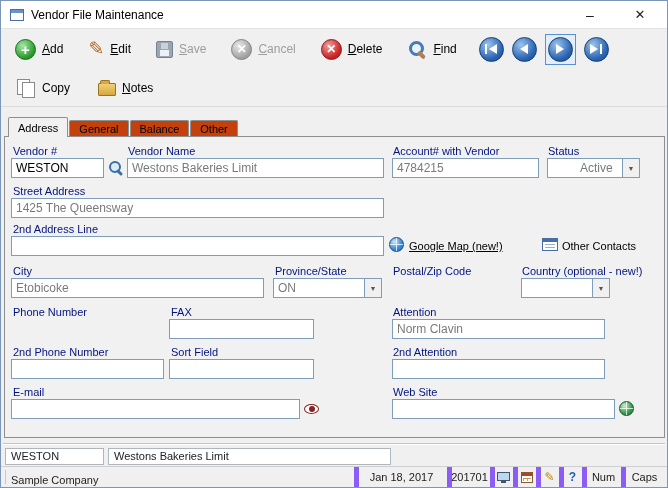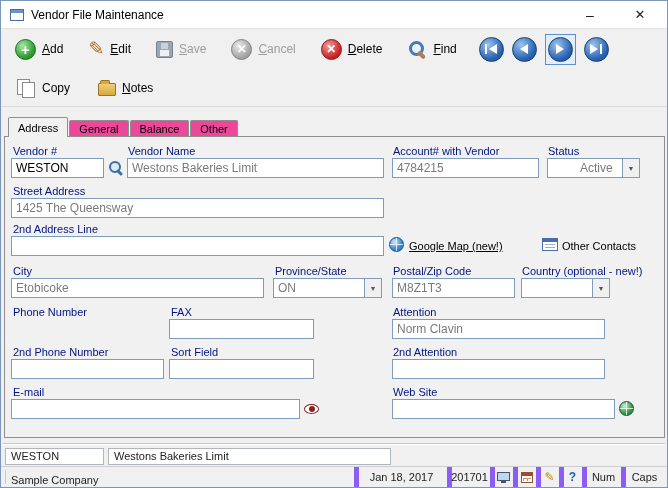--- a/index.html
+++ b/index.html
@@ -52,21 +52,21 @@
   .navcircle { width:25px; height:25px; border-radius:50%; display:flex; align-items:center; justify-content:center; gap:2px;
                background:radial-gradient(circle at 35% 30%, #9cc4ee, #2a63b0 65%, #1b4a8c); border:1px solid #16406f; }
   .tri-l { width:0; height:0; border-top:5px solid transparent; border-bottom:5px solid transparent; border-right:8px solid #fff; }
   .tri-r { width:0; height:0; border-top:5px solid transparent; border-bottom:5px solid transparent; border-left:8px solid #fff; }
   .vbar  { width:2px; height:10px; background:#fff; }
   .nav-focus { border:1px solid #5a8fd0; background:#e3eefc; padding:2px; }
 
   
   .tabstrip { position:absolute; left:7px; top:116px; height:20px; display:flex; align-items:flex-end; z-index:3; }
   .tab { font-size:11px; color:#000; padding:0 9px; display:flex; align-items:center; justify-content:center;
-         border:1px solid #8f8f8f; border-bottom:none; border-radius:2px 2px 0 0; background:#ec4899; height:16px; margin-bottom:1px; margin-right:1px; }
+         border:1px solid #8f8f8f; border-bottom:none; border-radius:2px 2px 0 0; background:#c2410c; height:16px; margin-bottom:1px; margin-right:1px; }
   .tab.active { height:20px; background:#f1f1f1; margin-bottom:0; z-index:4; position:relative; }
   .tabpage { position:absolute; left:3px; top:135px; width:661px; height:302px; border:1px solid #8f8f8f; background:#f1f1f1; }
 
   
   .lbl { position:absolute; font-size:11px; color:#001480; white-space:nowrap; z-index:5; }
   .txt { position:absolute; height:20px; border:1px solid #7f9db9; background:#fff; font-family:"Liberation Sans",sans-serif;
          font-size:12px; color:#7a7a7a; padding:0 4px; z-index:5; outline:none; }
   .txt.black { color:#000; }
   .combo { position:absolute; height:20px; border:1px solid #7f9db9; background:#fff; display:flex; z-index:5; }
   .combo .val { flex:1; font-size:12px; color:#7a7a7a; padding:2px 4px; overflow:hidden; white-space:nowrap; }
@@ -209,21 +209,20 @@
   <span class="link-text" style="left:561px; top:239px;">Other Contacts</span>
 
   <span class="lbl" style="left:12px; top:264px;">City</span>
   <input class="txt" style="left: 10px; top: 277px; width: 253px;" value="Etobicoke">
   <span class="lbl" style="left:274px; top:264px;">Province/State</span>
   <div class="combo" style="left:272px; top:277px; width:109px;">
     <span class="val">ON</span>
     <span class="btn">▼</span>
   </div>
   <span class="lbl" style="left:392px; top:264px;">Postal/Zip Code</span>
-  <input class="txt" style="left: 391px; top: 277px; width: 123px;" value="M8Z1T3">
   <span class="lbl" style="left:521px; top:264px;">Country (optional - new!)</span>
   <div class="combo" style="left:520px; top:277px; width:89px;">
     <span class="val"></span>
     <span class="btn">▼</span>
   </div>
 
   <span class="lbl" style="left:12px; top:305px;">Phone Number</span>
   <span class="lbl" style="left:170px; top:305px;">FAX</span>
   <input class="txt" style="left: 168px; top: 318px; width: 145px;" value="">
   <span class="lbl" style="left:392px; top:305px;">Attention</span>

